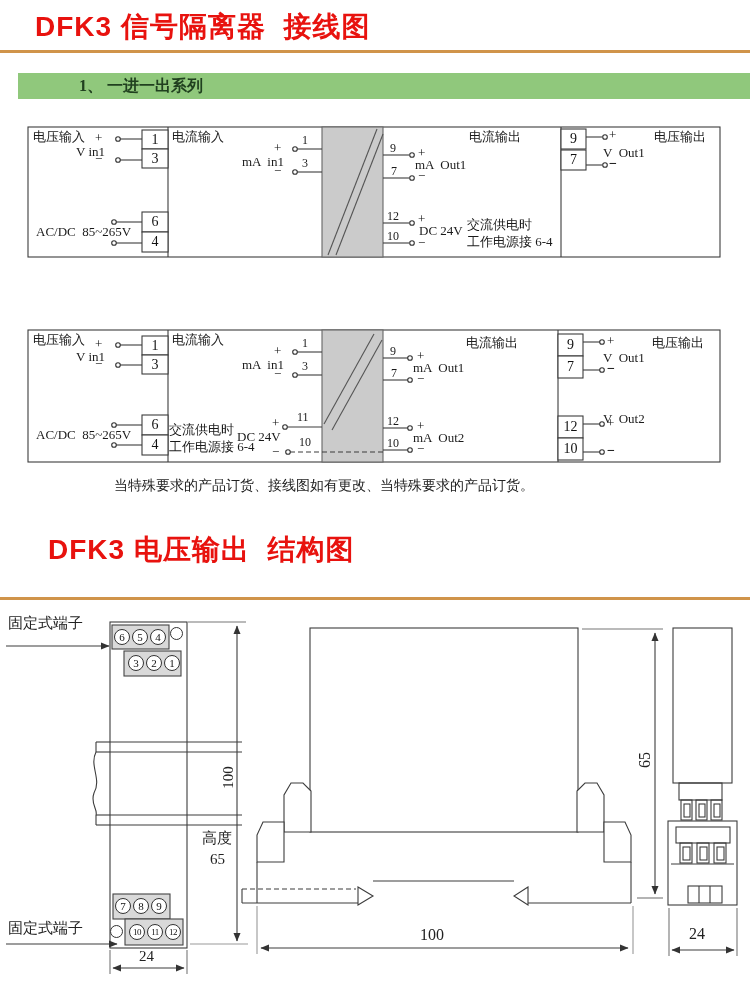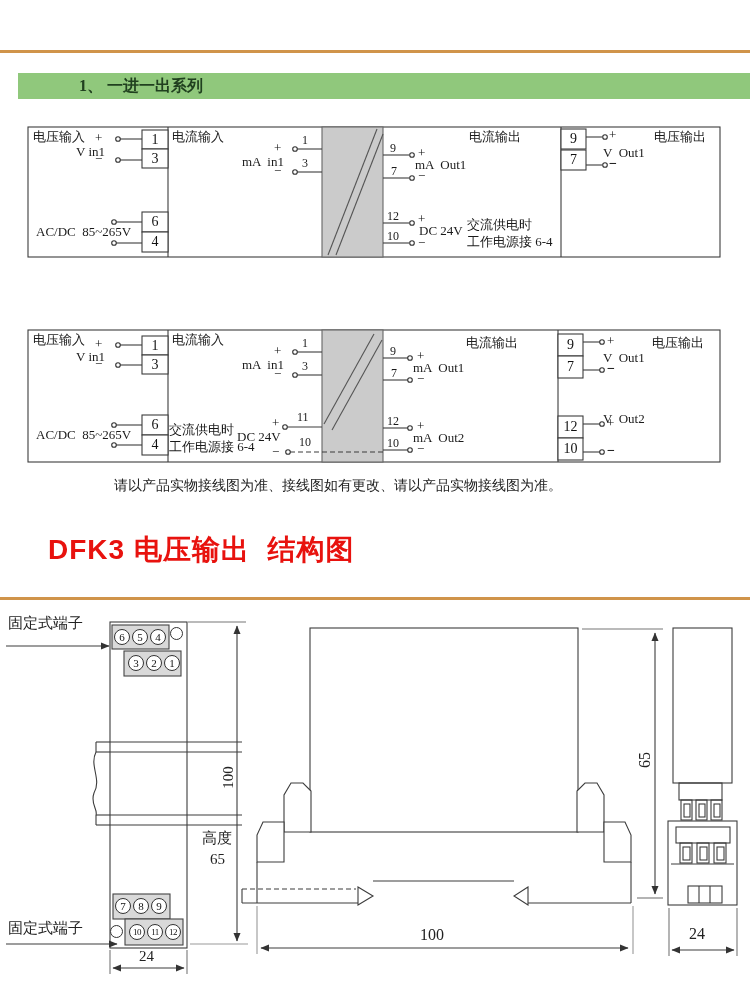--- a/index.html
+++ b/index.html
@@ -209,20 +209,21 @@
       <rect x="688" y="886" width="34" height="17"></rect>
       <line x1="699" y1="886" x2="699" y2="903"></line>
       <line x1="710" y1="886" x2="710" y2="903"></line>
 
       <line x1="669" y1="908" x2="669" y2="956" stroke="#777"></line>
       <line x1="737" y1="908" x2="737" y2="956" stroke="#777"></line>
       <line x1="672" y1="950" x2="734" y2="950" marker-start="url(#ar)" marker-end="url(#ar)"></line>
     </g>
   </svg>
 
+  <span class="title" style="left:35px;top:8px;">DFK3 信号隔离器  接线图</span>
   <div class="rule" style="top:50px;"></div>
 
   <div class="banner" style="top:73px;">
     <span>1、 一进一出系列</span>
   </div>
 
   <div>
     <span class="t" style="left:33px;top:130px;">电压输入</span>
     <span class="sym" style="left:95px;top:131px;">+</span>
     <span class="t" style="left:76px;top:145px;">V in1</span>
@@ -308,21 +309,21 @@
     <span class="t" style="left:603px;top:351px;">V  Out1</span>
     <span class="sym b" style="left:607px;top:362px;">−</span>
     <span class="t" style="left:652px;top:336px;">电压输出</span>
     <span class="bx" style="left:558px;top:416px;width:25px;line-height:22px;">12</span>
     <span class="bx" style="left:558px;top:438px;width:25px;line-height:22px;">10</span>
     <span class="sym" style="left:607px;top:416px;">+</span>
     <span class="t" style="left:603px;top:412px;">V  Out2</span>
     <span class="sym b" style="left:607px;top:444px;">−</span>
   </div>
 
-  <span class="note" style="left:114px;top:477px;">请以产品实物接线图为准、接线图如有更改、请以产品实物接线图为准。</span>
+  <span class="note" style="left:114px;top:477px;">当特殊要求的产品订货、接线图如有更改、当特殊要求的产品订货。</span>
 
   <span class="title" style="left:48px;top:531px;">DFK3 电压输出  结构图</span>
   <div class="rule" style="top:597px;"></div>
 
   <div>
     <span class="dim" style="left:8px;top:616px;">固定式端子</span>
     <span class="dim" style="left:8px;top:921px;">固定式端子</span>
 
     <span class="circ" style="left:114px;top:629px;">6</span>
     <span class="circ" style="left:132px;top:629px;">5</span>

